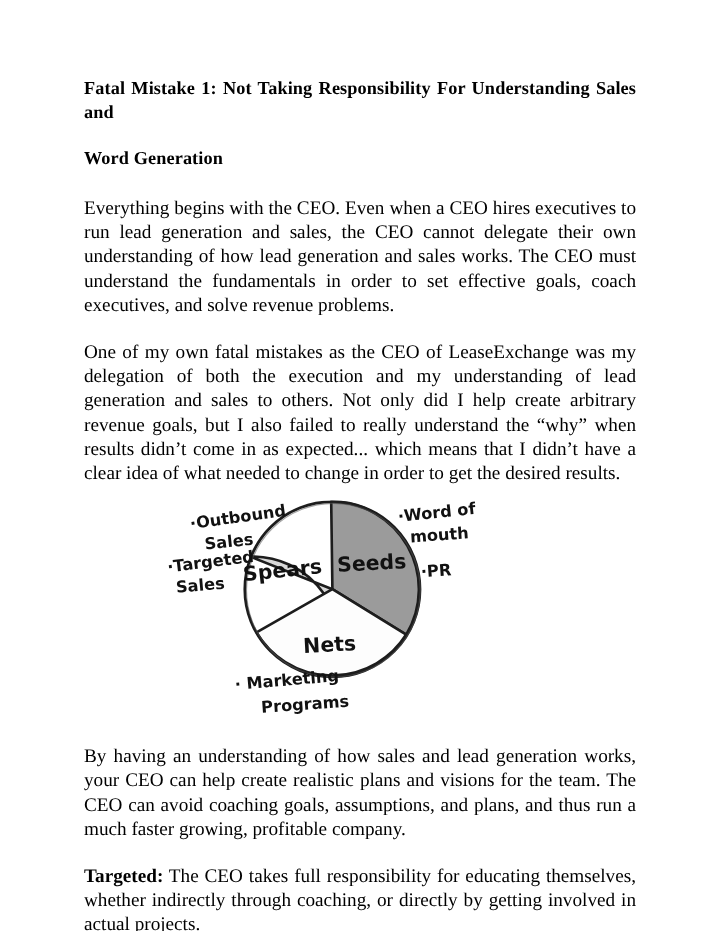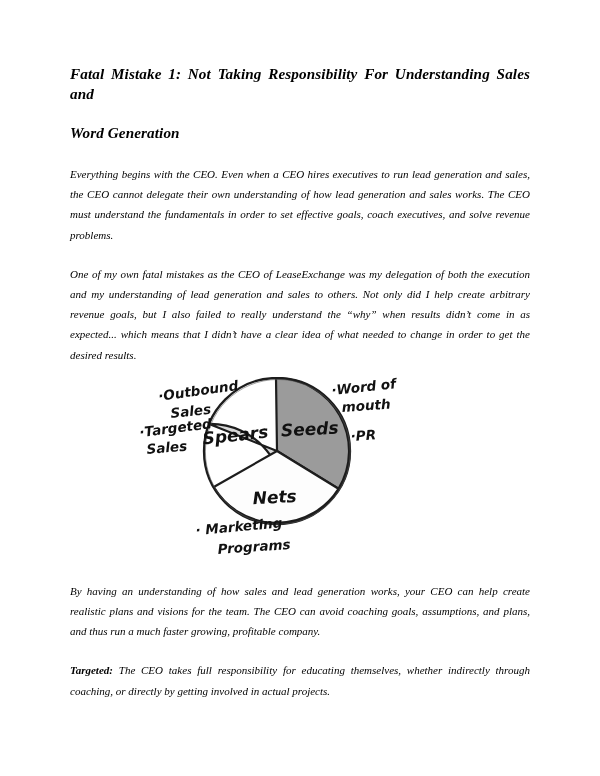--- a/index.html
+++ b/index.html
@@ -16,21 +16,20 @@
     position: relative;
   }
 
   .page {
     position: absolute;
     left: 0;
     top: 0;
     width: 600px;
     height: 776px;
     background: #ffffff;
-    font-style: italic;
   }
 
   .content {
     position: absolute;
     left: 70px;
     top: 64px;
     width: 460px;
   }
 
   h1.doc-heading {
@@ -48,21 +47,21 @@
   h1.doc-heading .h-line.just {
     text-align: justify;
   }
   h1.doc-heading .h-line.just::after {
     content: "";
     display: inline-block;
     width: 100%;
   }
 
   p.body-par {
-    font-size: 11px;
+    font-size: 16px;
     line-height: 20.2px;
     margin: 0;
     text-align: justify;
     text-justify: inter-word;
     hyphens: none;
   }
 
   .gap-after-heading { height: 22px; }
   .gap-par { height: 19px; }
   .gap-before-fig { height: 12px; }

